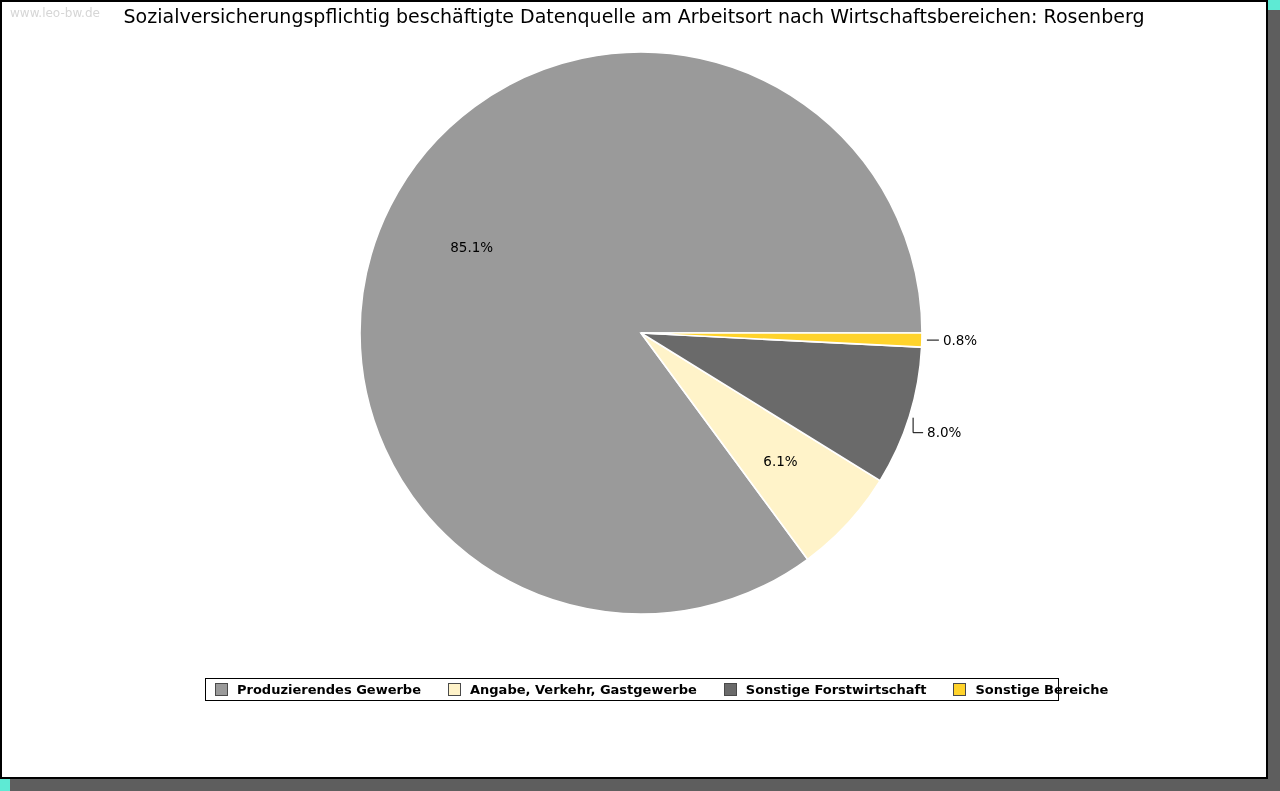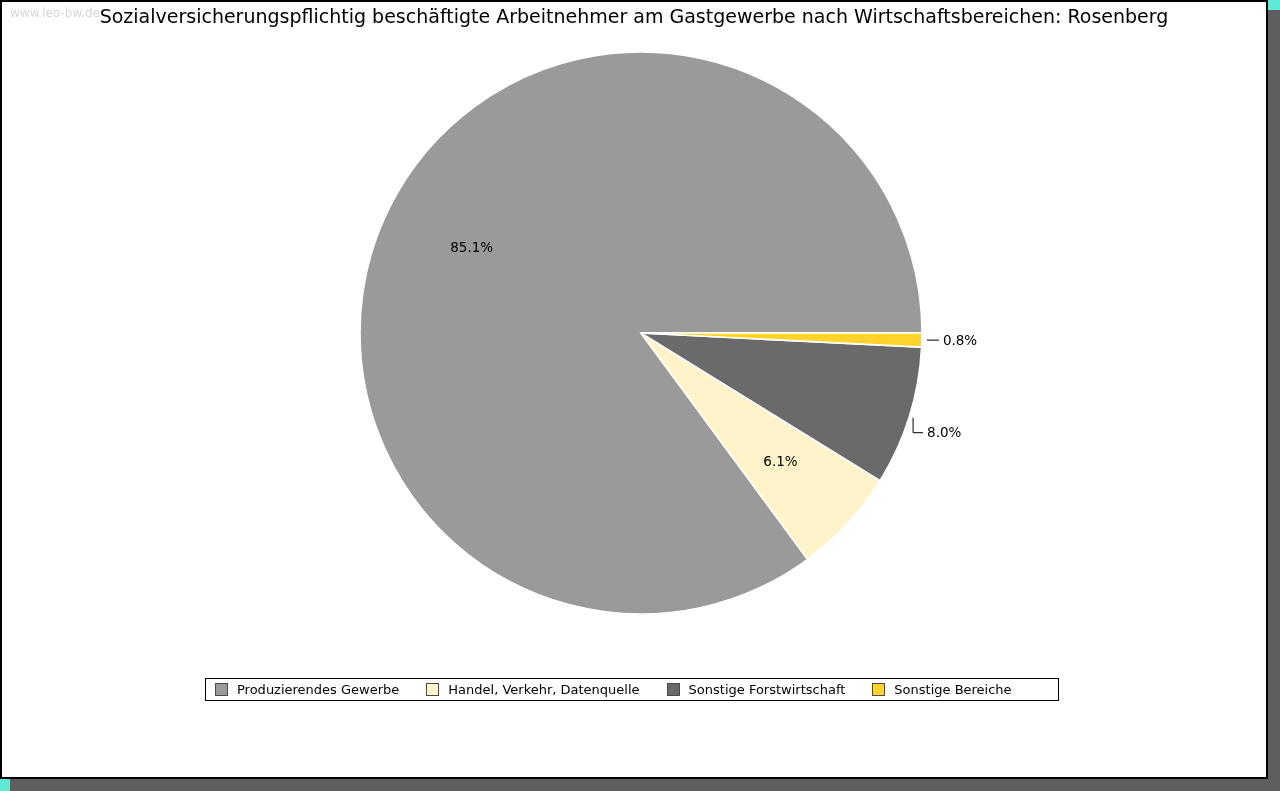--- a/index.html
+++ b/index.html
@@ -55,20 +55,21 @@
     align-items: center;
     padding-left: 9px;
     gap: 27px;
     font-size: 13px;
     color: #000000;
   }
   .legend-item {
     display: flex;
     align-items: center;
     white-space: nowrap;
+    font-weight: bold;
   }
   .legend-swatch {
     width: 13px; height: 13px;
     border: 1px solid #4a4a4a;
     box-sizing: border-box;
     margin-right: 9px;
     flex: 0 0 auto;
   }
   #footnotes {
     position: absolute;
@@ -81,21 +82,21 @@
 </style>
 </head>
 <body>
 
 <div id="stage">
   <div id="shadow"></div>
   <div id="frame">
 
     <div id="watermark">www.leo-bw.de</div>
 
-    <div id="title">Sozialversicherungspflichtig beschäftigte Arbeitnehmer am Gastgewerbe nach Wirtschaftsbereichen: Rosenberg</div>
+    <div id="title">Sozialversicherungspflichtig beschäftigte Datenquelle am Arbeitsort nach Wirtschaftsbereichen: Rosenberg</div>
 
     <svg id="pie-svg" width="1264" height="775" viewBox="0 0 1264 775">
         <path d="M 639 331 L 920.0 331.0 A 281 281 0 1 0 805.6 557.3 Z" fill="#9a9a9a" stroke="#ffffff" stroke-width="1.6"></path>
         <text font-size="13.5" fill="#000000" x="469.7" y="249.9" text-anchor="middle">85.1%</text>
         <path d="M 639 331 L 805.6 557.3 A 281 281 0 0 0 878.1 478.6 Z" fill="#fff3c9" stroke="#ffffff" stroke-width="1.6"></path>
         <text font-size="13.5" fill="#000000" x="778.5" y="464.0" text-anchor="middle">6.1%</text>
         <path d="M 639 331 L 878.1 478.6 A 281 281 0 0 0 919.6 345.1 Z" fill="#6a6a6a" stroke="#ffffff" stroke-width="1.6"></path>
         <polyline points="911.1,415.7 911.1,430.7 921.1,430.7" fill="none" stroke="#000000" stroke-width="1"></polyline>
         <text font-size="13.5" fill="#000000" x="925.1" y="435.2">8.0%</text>
         <path d="M 639 331 L 919.6 345.1 A 281 281 0 0 0 920.0 331.0 Z" fill="#ffd32b" stroke="#ffffff" stroke-width="1.6"></path>
@@ -103,21 +104,21 @@
         <text font-size="13.5" fill="#000000" x="940.9" y="342.6">0.8%</text>
       </svg>
 
     <div id="legend">
       <div class="legend-item">
         <span class="legend-swatch" style="background: rgb(154, 154, 154);"></span>
         <span>Produzierendes Gewerbe</span>
       </div>
       <div class="legend-item">
         <span class="legend-swatch" style="background: rgb(255, 243, 201);"></span>
-        <span>Handel, Verkehr, Datenquelle</span>
+        <span>Angabe, Verkehr, Gastgewerbe</span>
       </div>
       <div class="legend-item">
         <span class="legend-swatch" style="background: rgb(106, 106, 106);"></span>
         <span>Sonstige Forstwirtschaft</span>
       </div>
       <div class="legend-item">
         <span class="legend-swatch" style="background: rgb(255, 211, 43);"></span>
         <span>Sonstige Bereiche</span>
       </div>
     </div>

